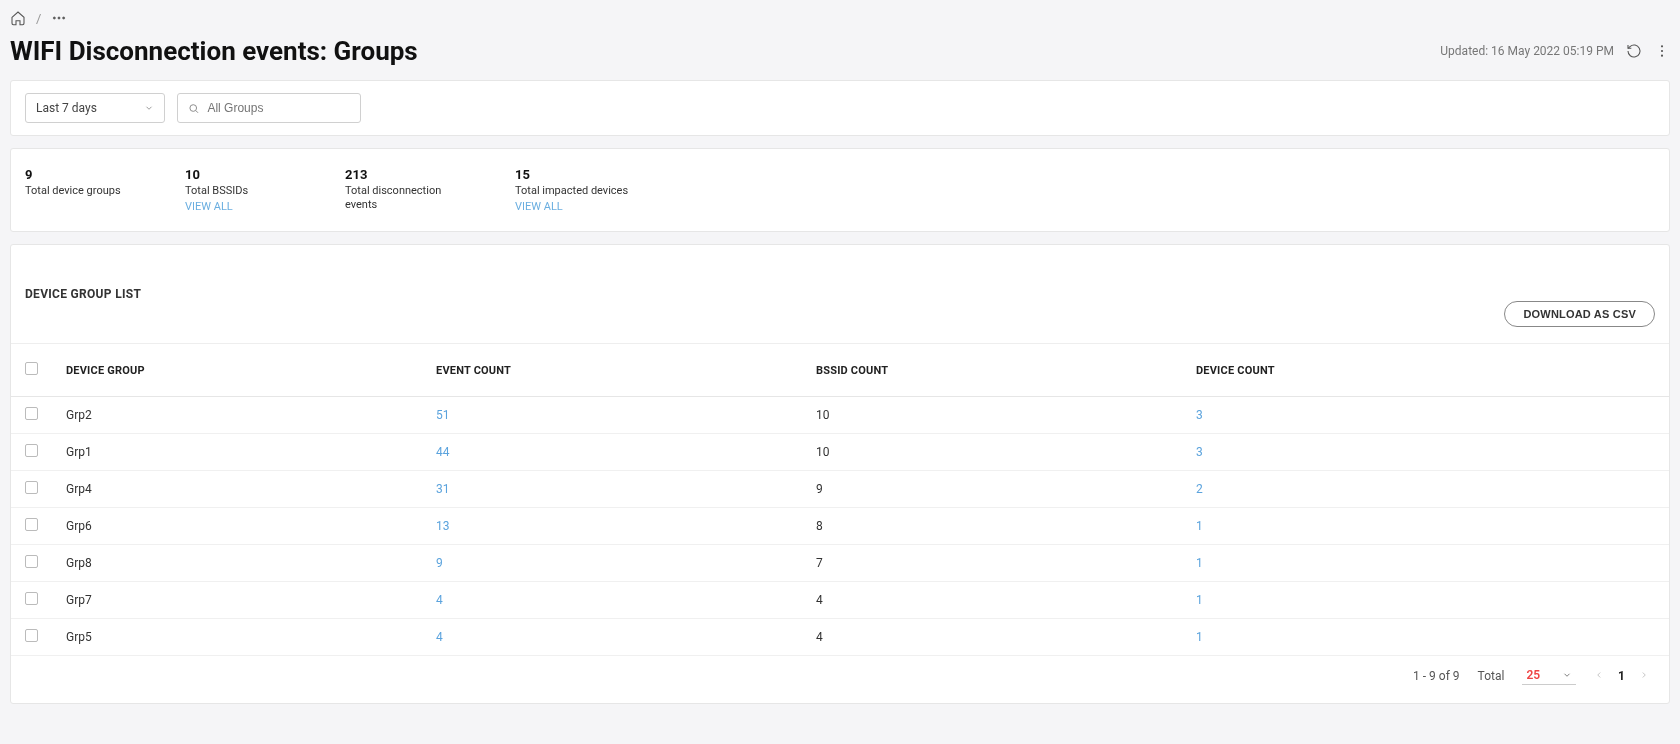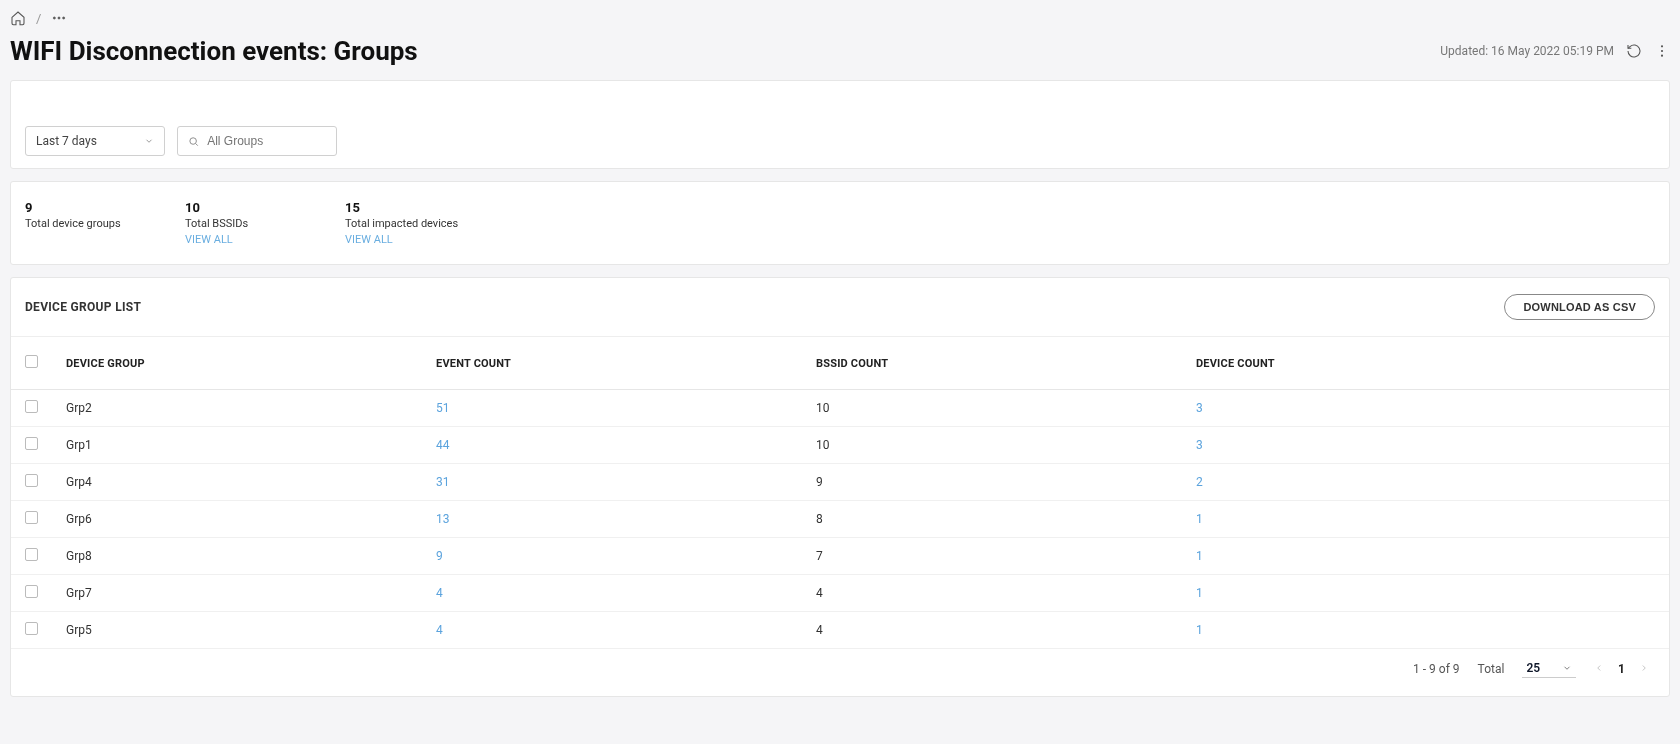--- a/index.html
+++ b/index.html
@@ -46,24 +46,23 @@
     border: 1px solid #d0d0d0;
     border-radius: 3px;
     height: 30px;
     display: flex;
     align-items: center;
     padding: 0 10px;
     background: #fff;
     font-size: 12px;
     color: #444;
     gap: 8px;
-    margin-top: 33px;
   }
   .select-control { width: 140px; justify-content: space-between; cursor: pointer; }
-  .search-control { width: 160px; }
+  .search-control { width: 184px; }
   .search-control input {
     border: none; outline: none; font-size: 12px; color: #444; width: 100%;
     background: transparent;
   }
   .chevron-down { width: 10px; height: 10px; }
 
   
   .stats { padding: 18px 14px; display: flex; gap: 60px; }
   .stat-block { display: flex; flex-direction: column; gap: 2px; min-width: 100px; }
   .stat-value { font-size: 13px; font-weight: 700; color: #111; }
@@ -72,21 +71,21 @@
 
   
   .table-header-row {
     display: flex; justify-content: space-between; align-items: center;
     padding: 16px 14px; border-bottom: 1px solid #eee;
   }
   .table-title { font-size: 12px; font-weight: 700; letter-spacing: 0.3px; }
   .download-btn {
     border: 1px solid #888; border-radius: 16px; padding: 6px 18px;
     font-size: 11px; font-weight: 600; background: #fff; cursor: pointer;
-    color: #333; letter-spacing: 0.2px;
+    color: #333; letter-spacing: 0.2px; margin-top: 40px;
   }
 
   table { width: 100%; border-collapse: collapse; }
   thead th {
     text-align: left; font-size: 11px; font-weight: 700;
     padding: 18px 14px; letter-spacing: 0.2px; color: #222;
     border-bottom: 1px solid #e6e6e6;
   }
   tbody td {
     padding: 10px 14px; font-size: 12px; color: #333;
@@ -104,21 +103,21 @@
   .link-blue { color: #5ba3dd; cursor: pointer; }
 
   
   .pagination {
     display: flex; justify-content: flex-end; align-items: center;
     gap: 18px; padding: 10px 20px 18px 20px; font-size: 12px; color: #555;
   }
   .page-size-select {
     display: inline-flex; align-items: center; gap: 22px;
     border-bottom: 1px solid #ccc; padding: 2px 4px; cursor: pointer;
-    font-weight: 600; color:#0f172a;
+    font-weight: 600; color:#ef4444;
   }
   .page-nav { display: inline-flex; align-items: center; gap: 14px; }
   .page-num { font-weight: 700; color:#222; }
   .nav-arrow { color: #bbb; cursor: pointer; }
   .nav-arrow svg { width: 10px; height: 10px; }
 </style>
 </head>
 <body>
 
 <div class="container">
@@ -184,20 +183,24 @@
     <div class="stat-block">
       <span class="stat-value">9</span>
       <span class="stat-label">Total device groups</span>
     </div>
     <div class="stat-block">
       <span class="stat-value">10</span>
       <span class="stat-label">Total BSSIDs</span>
       <span class="view-all-link">VIEW ALL</span>
     </div>
     <div class="stat-block">
+      <span class="stat-value">213</span>
+      <span class="stat-label" style="max-width:110px;">Total disconnection events</span>
+    </div>
+    <div class="stat-block">
       <span class="stat-value">15</span>
       <span class="stat-label">Total impacted devices</span>
       <span class="view-all-link">VIEW ALL</span>
     </div>
   </div>
 
   <div class="card">
     <div class="table-header-row">
       <span class="table-title">DEVICE GROUP LIST</span>
       <button class="download-btn">DOWNLOAD AS CSV</button>

